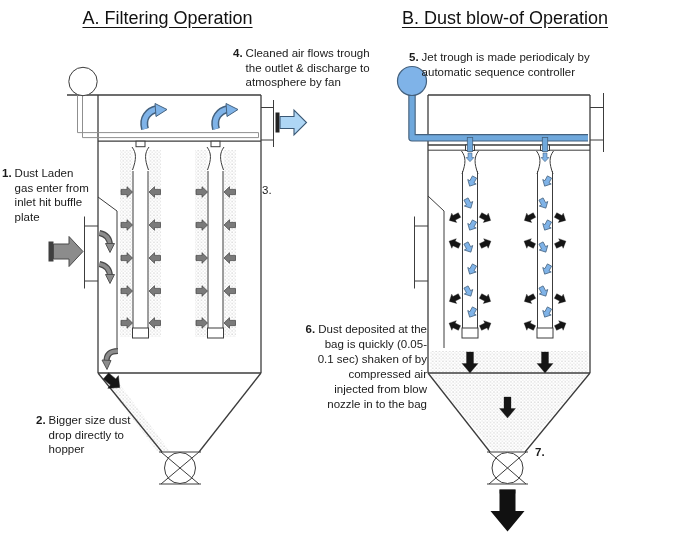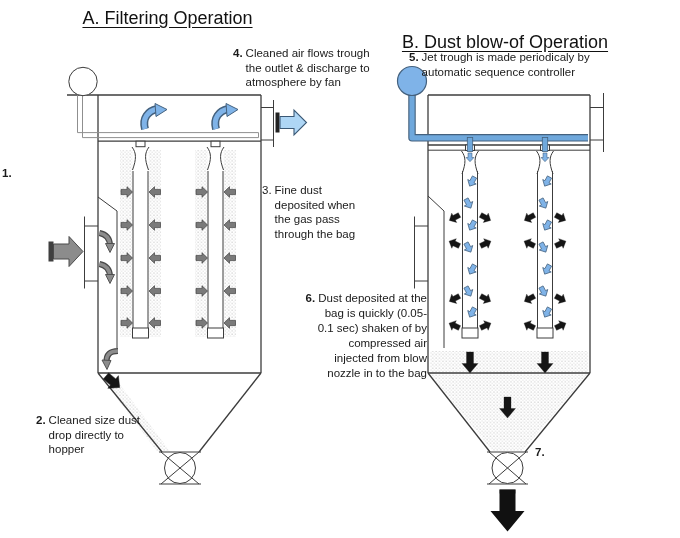--- a/index.html
+++ b/index.html
@@ -6,21 +6,21 @@
   #stage{position:relative;width:680px;height:538px;background:#fff;overflow:hidden;
          font-family:"Liberation Sans", sans-serif;color:#111;}
   svg{position:absolute;left:0;top:0;}
   .title{position:absolute;font-size:18px;text-align:center;color:#111;
          text-decoration:underline;text-underline-offset:3px;}
   .lbl{position:absolute;display:flex;gap:3px;font-size:11.5px;line-height:14.5px;color:#1a1a1a;}
   .lbl .num{font-weight:bold;}
   .lbl .num.plain{font-weight:normal;}
   .lbl .txt{white-space:pre-line;}
   .lbl .txt.center{text-align:left;}
-  .lbl.block{display:block;}
+  .lbl.block{display:block;margin-top:31px;}
   .lbl.right{text-align:right;line-height:15px;}
   .lbl.l7{line-height:15.5px;}
   
   .ln{stroke:#3c3c3c;stroke-width:1.3;fill:none;}
   .tn{stroke:#3c3c3c;stroke-width:1;fill:none;}
   .gp{stroke:#8f8f8f;stroke-width:1;fill:none;}
   .wf{fill:#fff;stroke:#3c3c3c;stroke-width:1;}
   .ga{fill:#7a7a7a;stroke:#3f3f3f;stroke-width:.7;}
   .bk{fill:#151515;stroke:#151515;stroke-width:.3;}
   .bl{fill:#7fb3e8;stroke:#44617e;stroke-width:.8;}
@@ -290,39 +290,39 @@
 
     <g>
       <line class="tn" x1="590" y1="107.5" x2="603.5" y2="107.5"></line>
       <line class="tn" x1="590" y1="140" x2="603.5" y2="140"></line>
       <line class="tn" x1="603.5" y1="93" x2="603.5" y2="152"></line>
     </g>
   </g>
 </svg>
 
 <div class="title" style="left:55px;top:8px;width:225px;text-decoration:underline;">A. Filtering Operation</div>
-<div class="title" style="left:385px;top:8px;width:240px;margin-top:24px;">B. Dust blow-of Operation</div>
+<div class="title" style="left:385px;top:8px;width:240px;">B. Dust blow-of Operation</div>
 
 <div class="lbl" style="left:2px;top:166px;">
   <span class="num">1.</span>
+  <span class="txt">Dust Laden
+gas enter from
+inlet hit buffle
+plate</span>
 </div>
 
 <div class="lbl" style="left:36px;top:413px;">
   <span class="num">2.</span>
-  <span class="txt">Cleaned size dust
+  <span class="txt">Bigger size dust
 drop directly to
 hopper</span>
 </div>
 
 <div class="lbl" style="left:262px;top:183px;">
   <span class="num plain">3.</span>
-  <span class="txt">Fine dust
-deposited when
-the gas pass
-through the bag</span>
 </div>
 
 <div class="lbl" style="left:233px;top:46px;">
   <span class="num">4.</span>
   <span class="txt center">Cleaned air flows trough
 the outlet &amp; discharge to
 atmosphere by fan</span>
 </div>
 
 <div class="lbl" style="left:409px;top:50px;">

